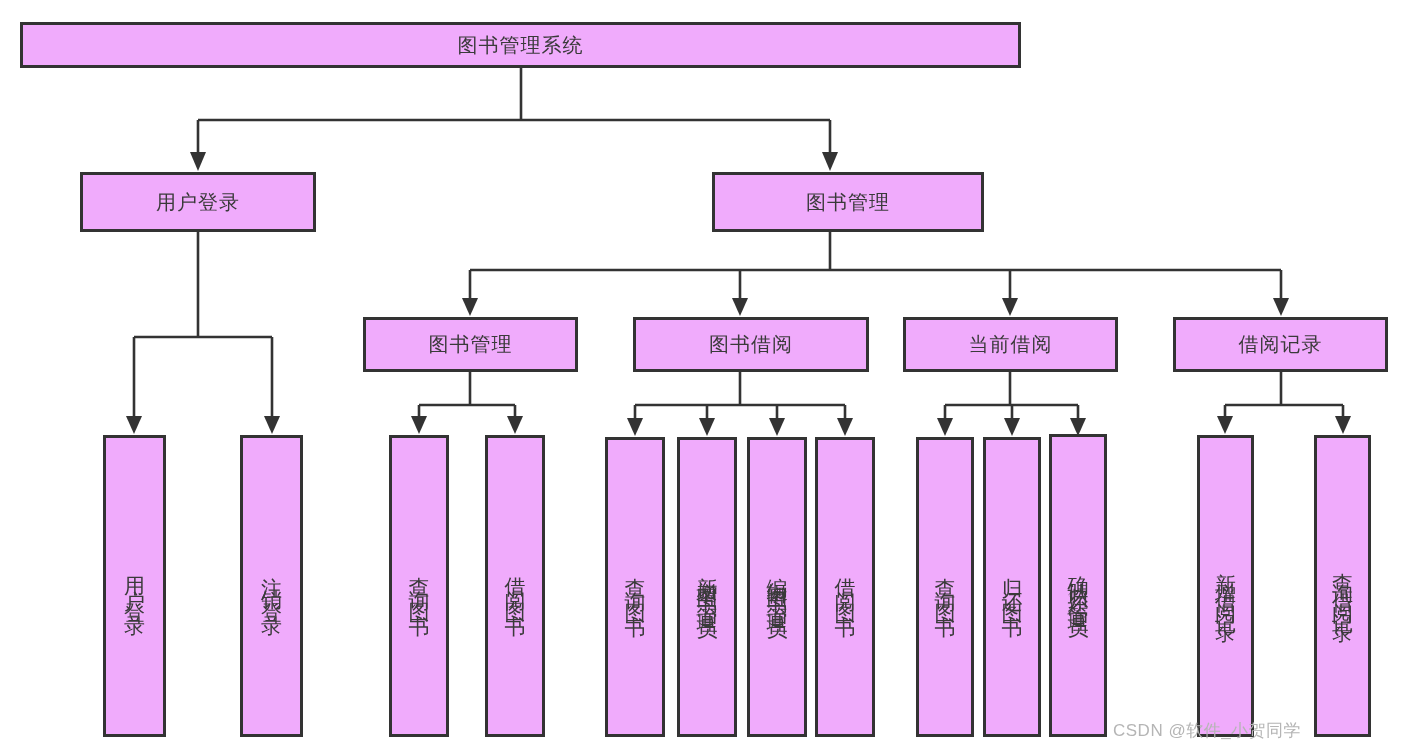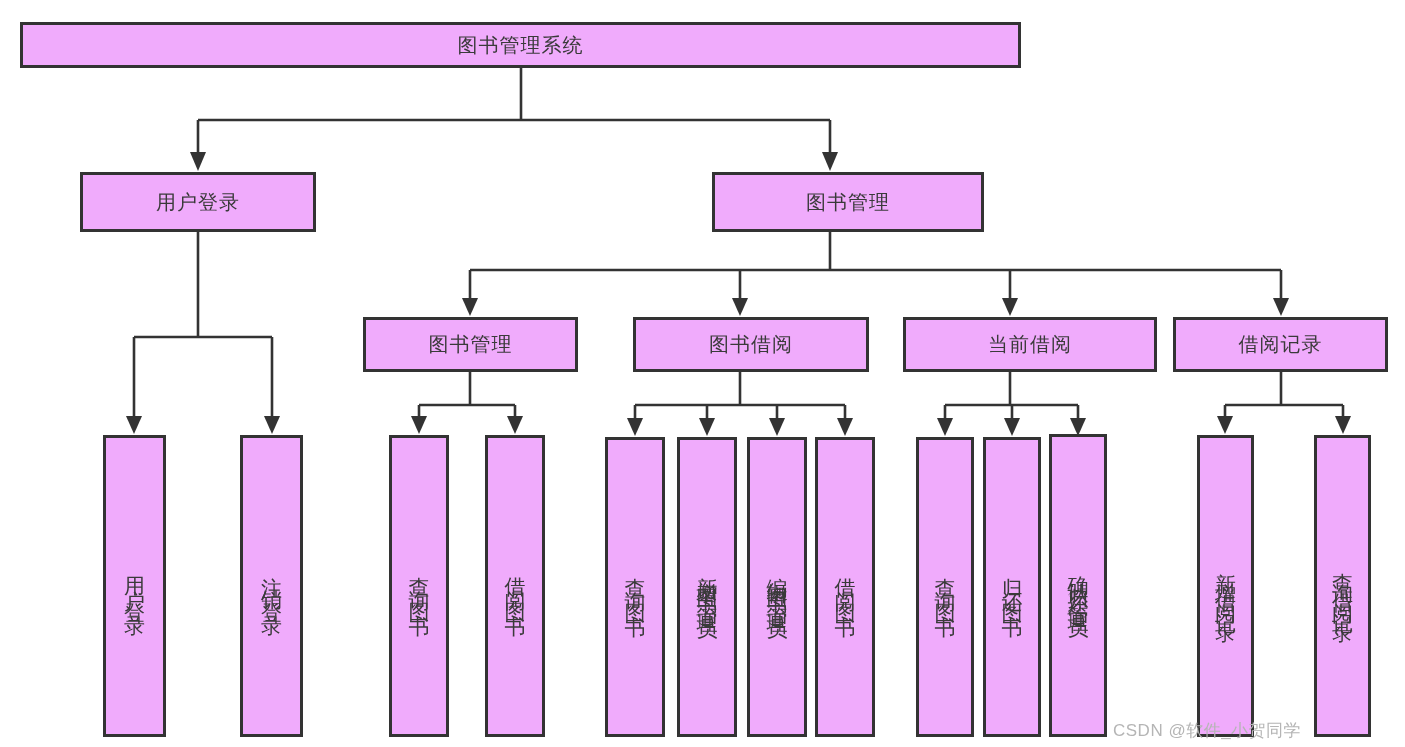--- a/index.html
+++ b/index.html
@@ -125,21 +125,21 @@
   <div class="box box-h" style="left:712px;top:172px;width:272px;height:60px">
     <span>图书管理</span>
   </div>
 
   <div class="box box-h" style="left:363px;top:317px;width:215px;height:55px">
     <span>图书管理</span>
   </div>
   <div class="box box-h" style="left:633px;top:317px;width:236px;height:55px">
     <span>图书借阅</span>
   </div>
-  <div class="box box-h" style="left:903px;top:317px;width:254px;height:55px">
+  <div class="box box-h" style="left:903px;top:317px;width:215px;height:55px">
     <span>当前借阅</span>
   </div>
   <div class="box box-h" style="left:1173px;top:317px;width:215px;height:55px">
     <span>借阅记录</span>
   </div>
 
   <div class="box box-v ls-s" style="left:103px;top:435px;width:63px;height:302px">
     <span>用户登录</span>
   </div>
   <div class="box box-v ls-s" style="left:240px;top:435px;width:63px;height:302px">

